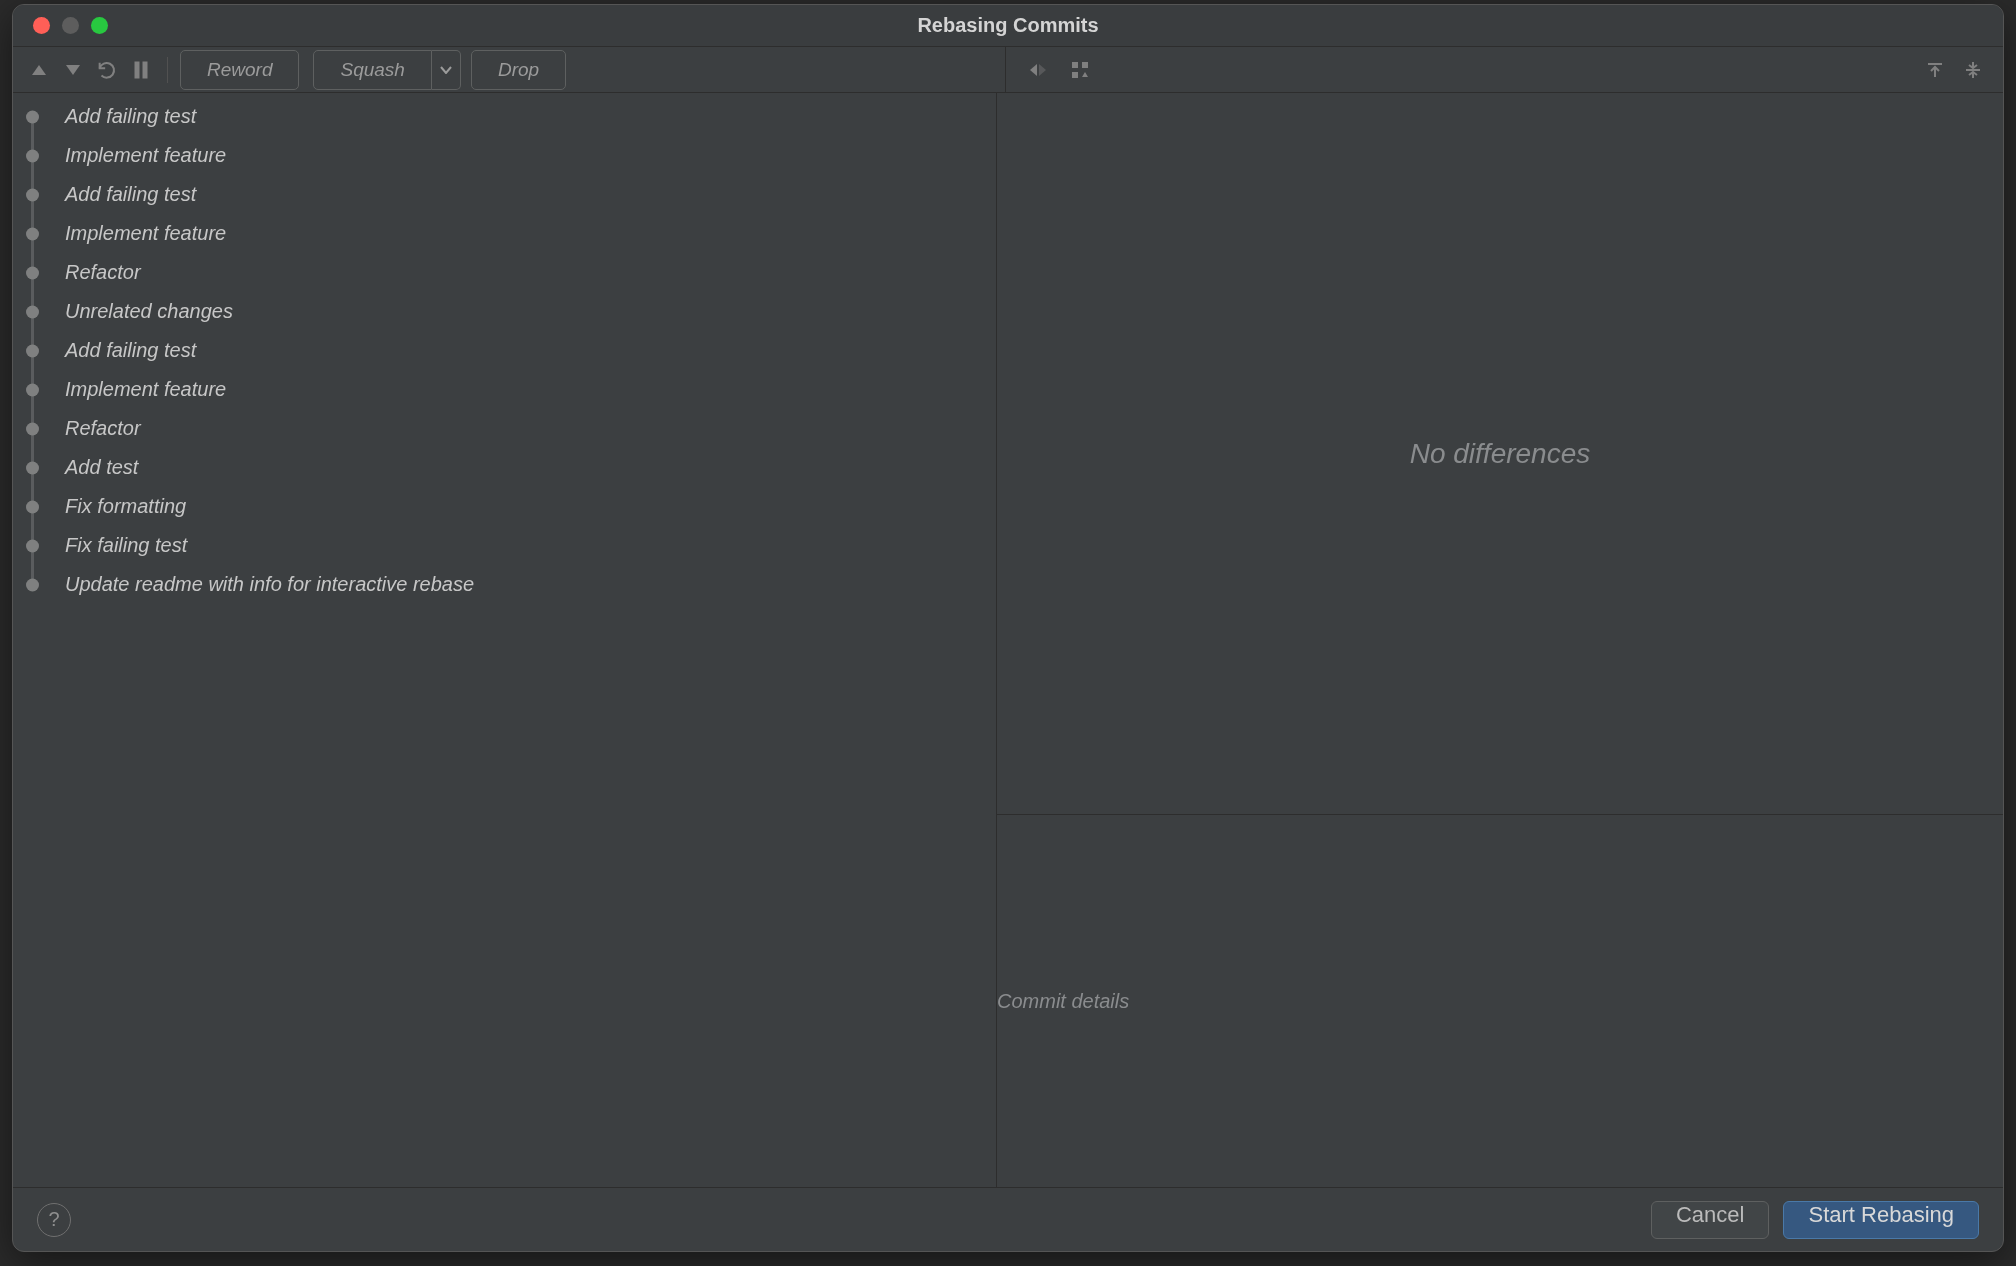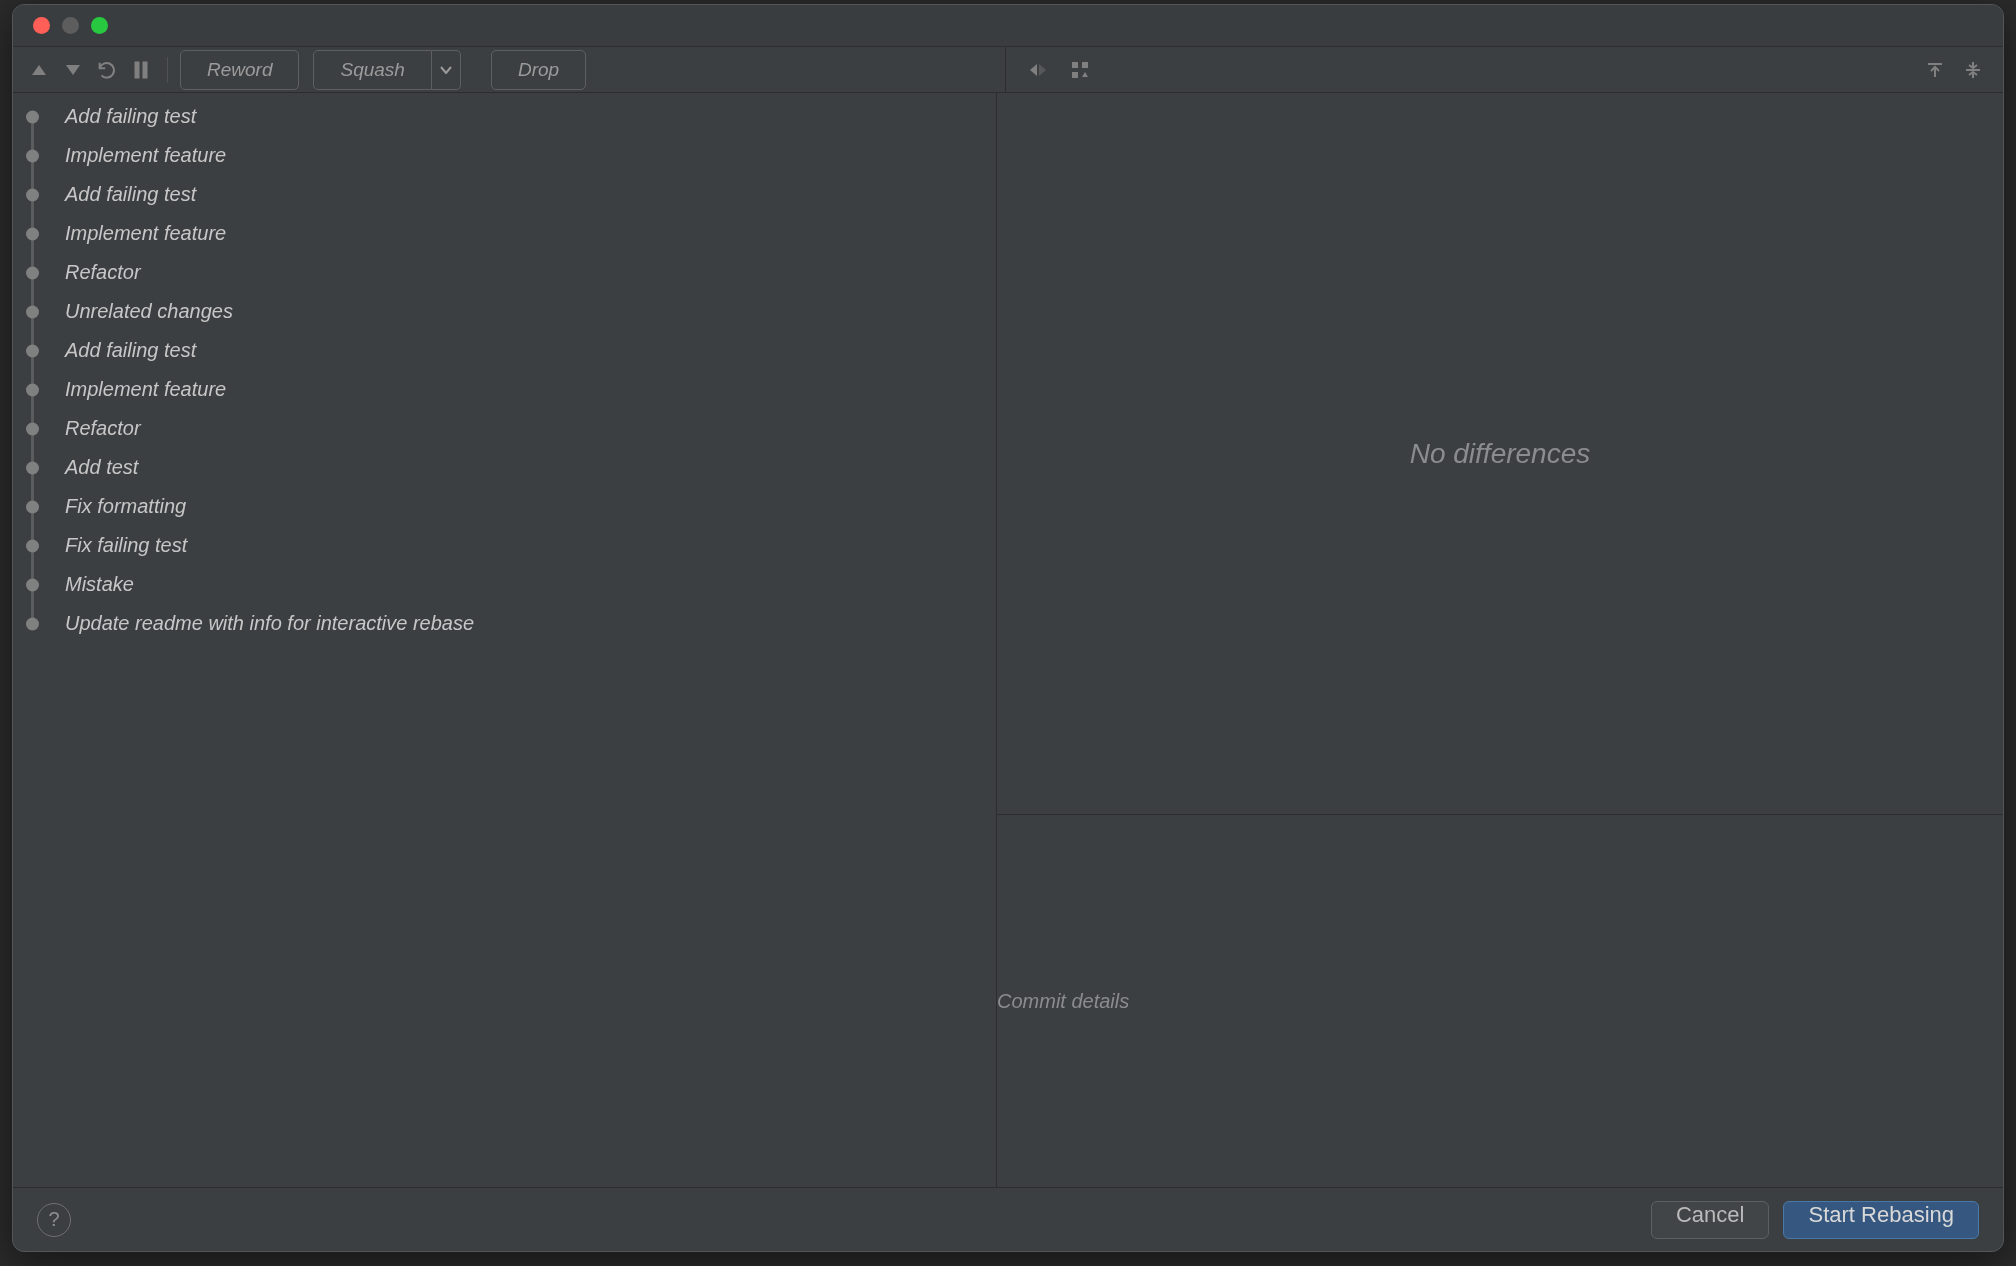--- a/index.html
+++ b/index.html
@@ -218,20 +218,21 @@
 <div class="backdrop"></div>
 
 <div class="dialog">
 
   <div class="titlebar">
     <div class="traffic">
       <div class="dot-btn close"></div>
       <div class="dot-btn min"></div>
       <div class="dot-btn zoom"></div>
     </div>
+    <div class="title">Rebasing Commits</div>
   </div>
 
   <div class="toolbar">
     <div class="tb-left">
       <div class="icon-btn">
         <svg width="16" height="12" viewBox="0 0 16 12">
             <path d="M8 1 L15 11 L1 11 Z" fill="#808080"></path>
           </svg>
       </div>
       <div class="icon-btn">
@@ -254,21 +255,21 @@
       <div class="divider"></div>
       <div class="btn">Reword</div>
       <div class="btn-group" style="margin-left:8px;">
         <div class="btn">Squash</div>
         <div class="btn">
           <svg width="12" height="8" viewBox="0 0 12 8">
               <path d="M1 1 L6 7 L11 1" fill="none" stroke="#9b9b9b" stroke-width="2"></path>
             </svg>
         </div>
       </div>
-      <div class="btn" style="margin-left:24px;">Drop</div>
+      <div class="btn" style="margin-left:4px;">Drop</div>
     </div>
     <div class="tb-right">
       <div class="icon-btn">
         <svg width="22" height="20" viewBox="0 0 22 20" fill="#808080">
             <path d="M3 10 L10 4 L10 16 Z"></path>
             <path d="M12 4 L19 10 L12 16 Z" opacity="0.4"></path>
           </svg>
       </div>
       <div class="icon-btn">
         <svg width="20" height="20" viewBox="0 0 20 20" fill="#808080">
@@ -381,27 +382,20 @@
               <div class="vline"></div>
               <div class="node"></div>
             </div>
             <div class="commit-msg">Fix failing test</div>
           </div>
           <div class="commit-row">
             <div class="graph">
               <div class="vline"></div>
               <div class="node"></div>
             </div>
-            <div class="commit-msg">Mistake</div>
-          </div>
-          <div class="commit-row">
-            <div class="graph">
-              <div class="vline"></div>
-              <div class="node"></div>
-            </div>
             <div class="commit-msg">Update readme with info for interactive rebase</div>
           </div>
         </div>
     </div>
     <div class="right-pane">
       <div class="diff-pane">
         <span>No differences</span>
       </div>
       <div class="details-pane">
         <span>Commit details</span>

